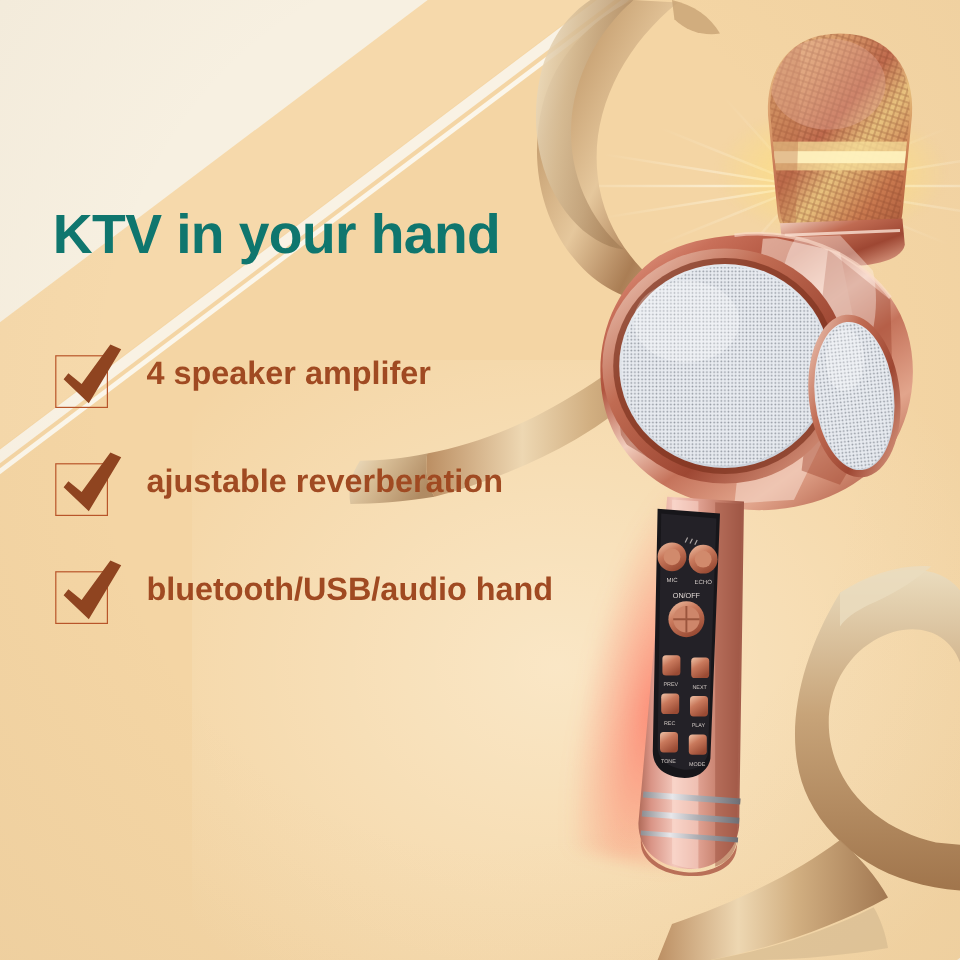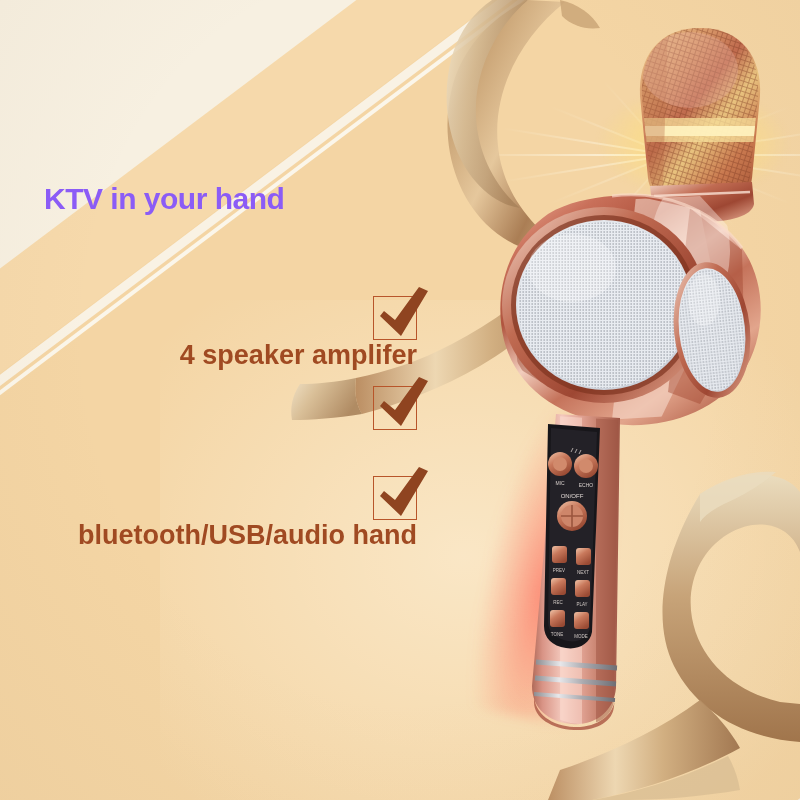--- a/index.html
+++ b/index.html
@@ -75,43 +75,42 @@
     position: absolute;
     inset: 0;
     background: radial-gradient(ellipse at 50% 42%, rgba(255,255,255,0) 55%, rgba(150,120,80,.06) 100%);
     pointer-events: none;
   }
 
   
   .headline {
     position: absolute;
     left: 44px;
-    top: 182px;
-    font-size: 30px;
+    top: 168px;
+    font-size: 46px;
     font-weight: bold;
     letter-spacing: -0.5px;
-    color: #8b5cf6;
+    color: #0f766e;
     white-space: nowrap;
     z-index: 6;
   }
 
   
   .features {
     position: absolute;
     left: 46px;
     top: 296px;
     z-index: 6;
   }
   .feature-row {
     position: relative;
     display: flex;
-    align-items: flex-end;
+    align-items: flex-start;
     height: 62px;
     margin-bottom: 28px;
-    flex-direction: column;
   }
   .checkbox {
     position: relative;
     width: 44px;
     height: 44px;
     flex: 0 0 44px;
   }
   .checkbox .box {
     position: absolute;
     left: 0;
@@ -269,20 +268,21 @@
       <div class="feature-label">4 speaker amplifer</div>
     </div>
 
     <div class="feature-row">
       <div class="checkbox">
         <div class="box"></div>
         <svg viewBox="0 0 62 60">
           <path d="M 9 32 L 13 27 L 24 36 L 48 3 L 57 7 L 30 52 Z" fill="#8F4420"></path>
         </svg>
       </div>
+      <div class="feature-label">ajustable reverberation</div>
     </div>
 
     <div class="feature-row">
       <div class="checkbox">
         <div class="box"></div>
         <svg viewBox="0 0 62 60">
           <path d="M 9 32 L 13 27 L 24 36 L 48 3 L 57 7 L 30 52 Z" fill="#8F4420"></path>
         </svg>
       </div>
       <div class="feature-label">bluetooth/USB/audio hand</div>

